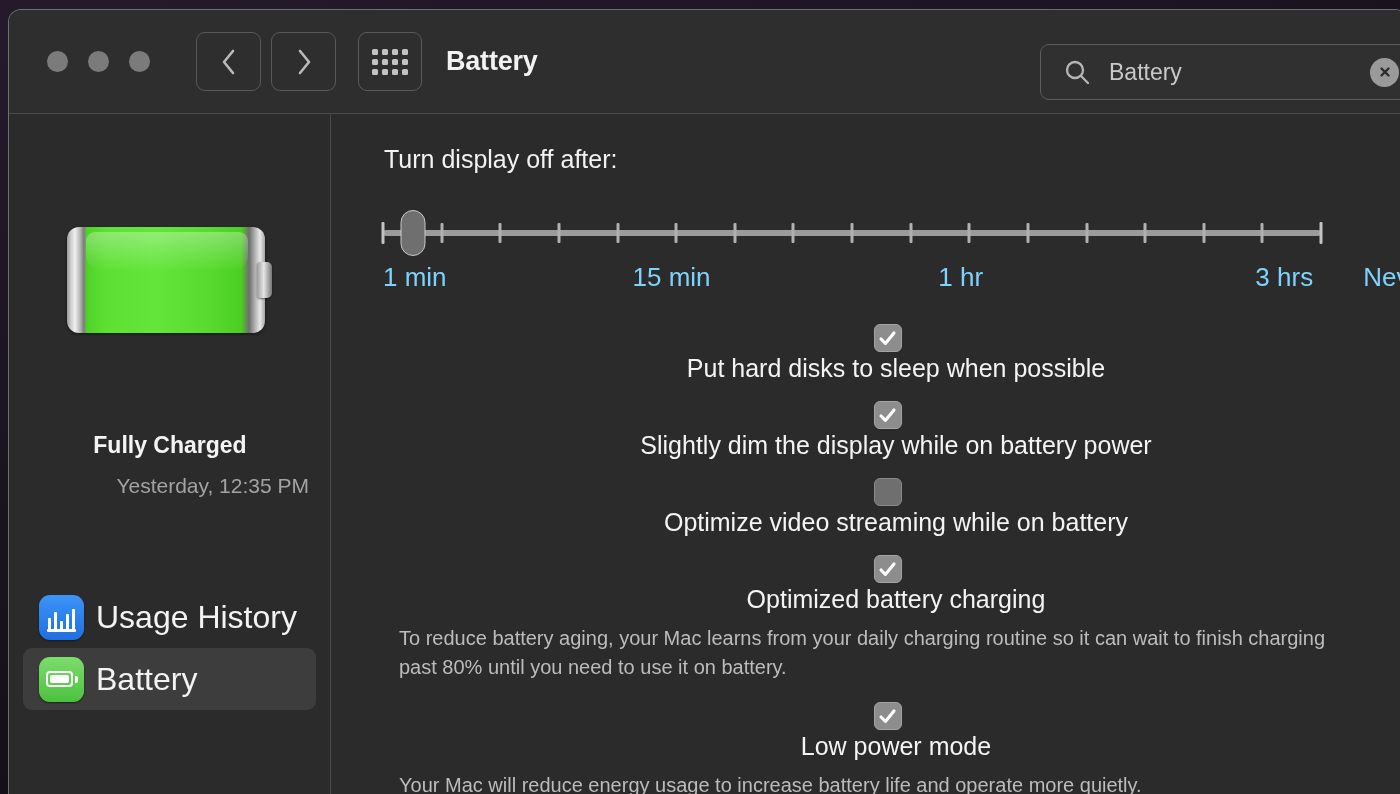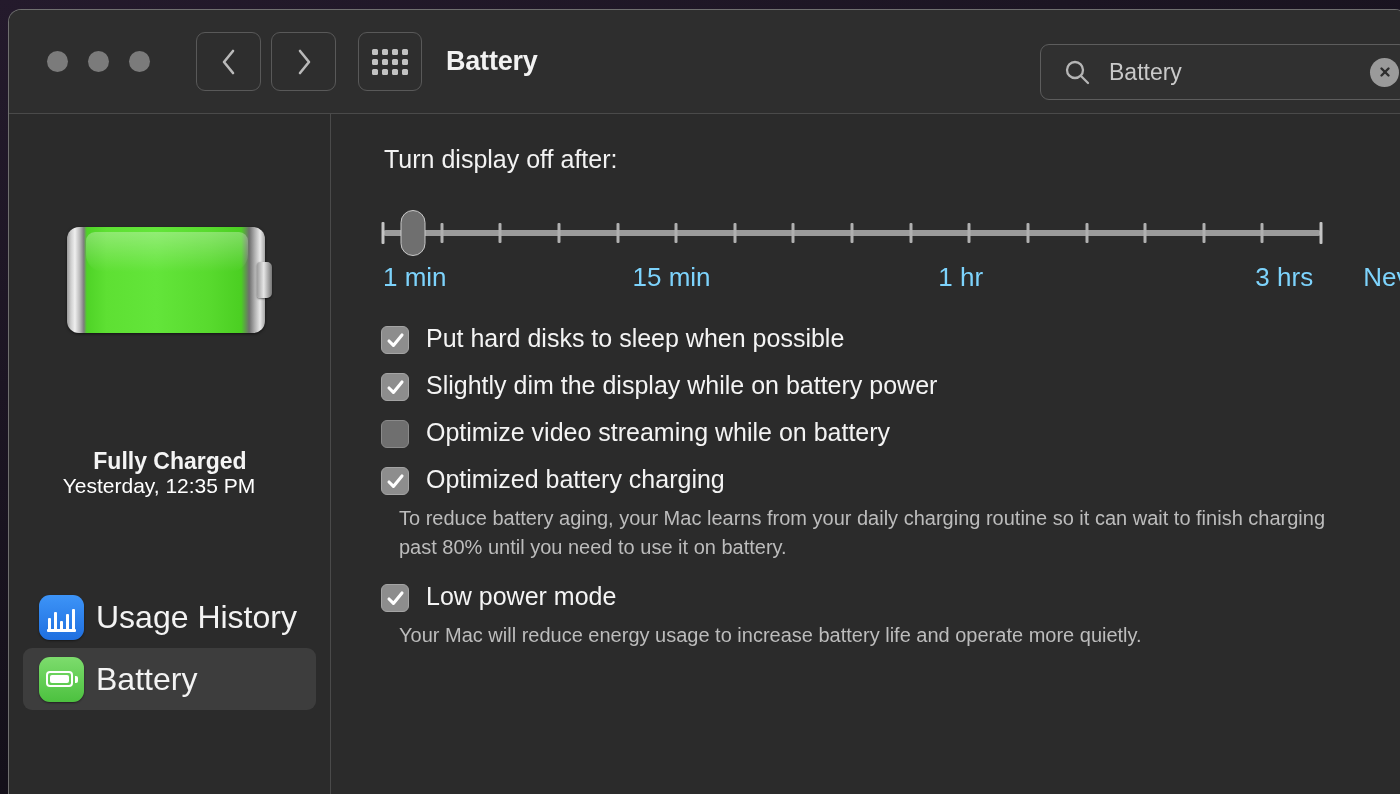--- a/index.html
+++ b/index.html
@@ -172,32 +172,32 @@
     position: absolute;
     left: 190px; top: 35px;
     width: 15px; height: 36px;
     border-radius: 3px 5px 5px 3px;
     background: linear-gradient(90deg,#9d9d9d,#e6e6e6 45%,#767676);
     box-shadow: 0 1px 2px rgba(0,0,0,.5);
   }
 
   #charge-status {
     position: absolute;
-    top: 334px; left: 0; width: 322px;
+    top: 318px; left: 0; width: 322px;
     text-align: center;
     font-size: 23px;
     font-weight: bold;
     color: #f4f4f4;
   }
   #charge-time {
     position: absolute;
     top: 360px; left: 0; width: 300px;
-    text-align: center;
+    text-align: right;
     font-size: 21px;
-    color: #ffffff;
+    color: #a3a3a3;
   }
 
   #side-list {
     position: absolute;
     left: 14px; right: 14px;
     top: 472px;
   }
   .side-item {
     display: flex;
     align-items: center;
@@ -319,22 +319,23 @@
     white-space: nowrap;
   }
 
   #checklist {
     position: absolute;
     left: 50px; top: 208px;
     right: 14px;
   }
   .chk-row {
     display: flex;
-    align-items: flex-end;
+    align-items: center;
     margin-bottom: 15px;
+    flex-direction: column;
   }
   .checkbox {
     width: 28px; height: 28px;
     border-radius: 6px;
     background: #8d8d8d;
     border: 1px solid #a4a4a4;
     flex: 0 0 auto;
     margin-top: 2px;
     position: relative;
     display: flex;

